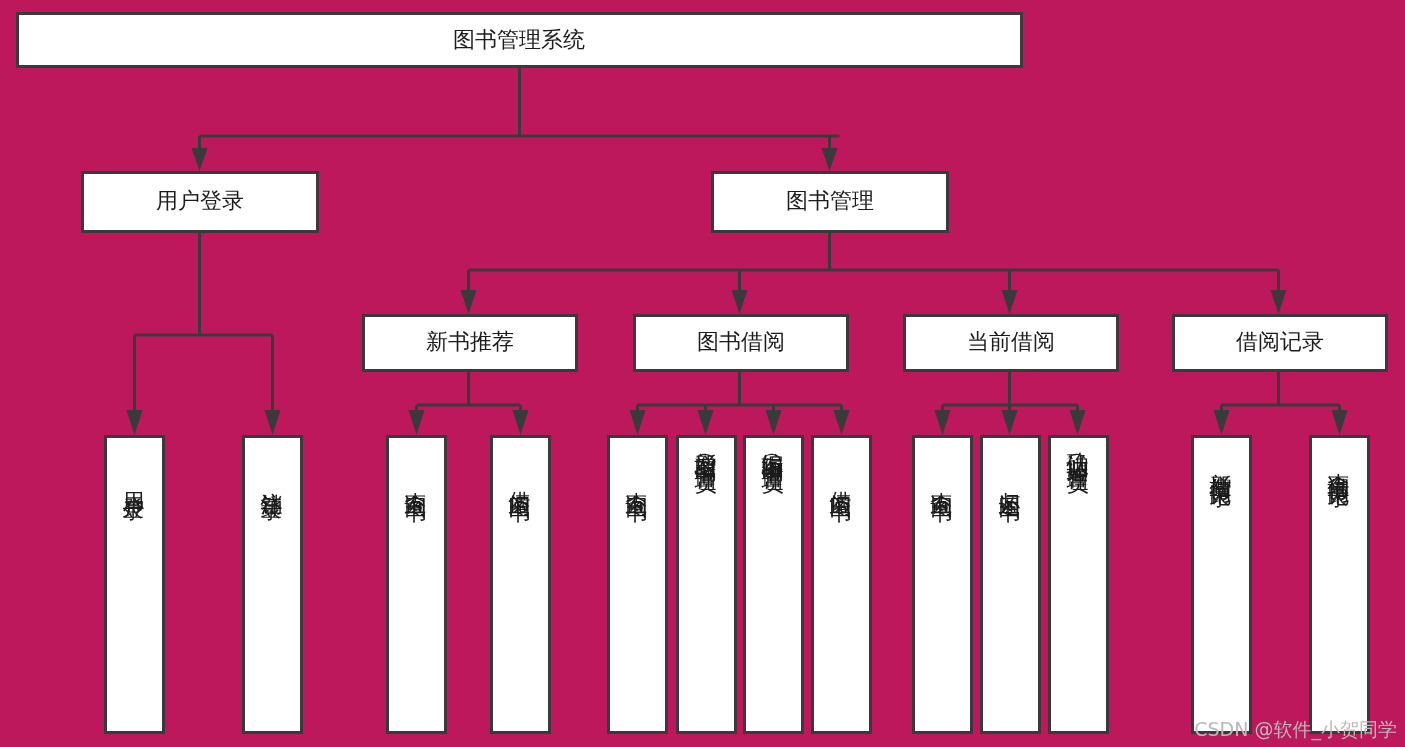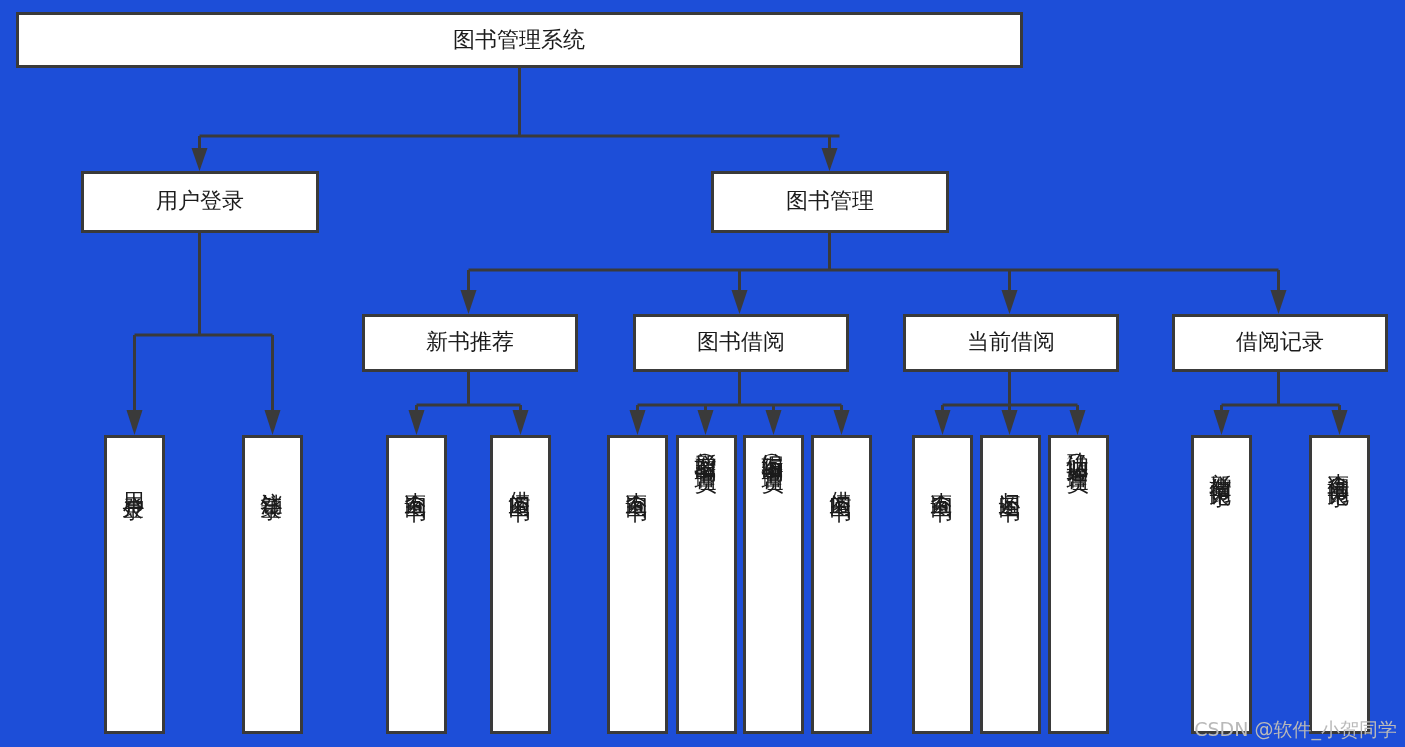--- a/index.html
+++ b/index.html
@@ -10,21 +10,21 @@
   body {
     width: 1405px;
     height: 747px;
     font-family: "DejaVu Sans", "Liberation Sans", sans-serif;
     overflow: hidden;
   }
   #diagram-root {
     position: relative;
     width: 1405px;
     height: 747px;
-    background: #1d4ed8;
+    background: #be185d;
   }
   svg#flow-svg {
     position: absolute;
     top: 0;
     left: 0;
     width: 1405px;
     height: 747px;
     display: block;
   }
   .node-box {

